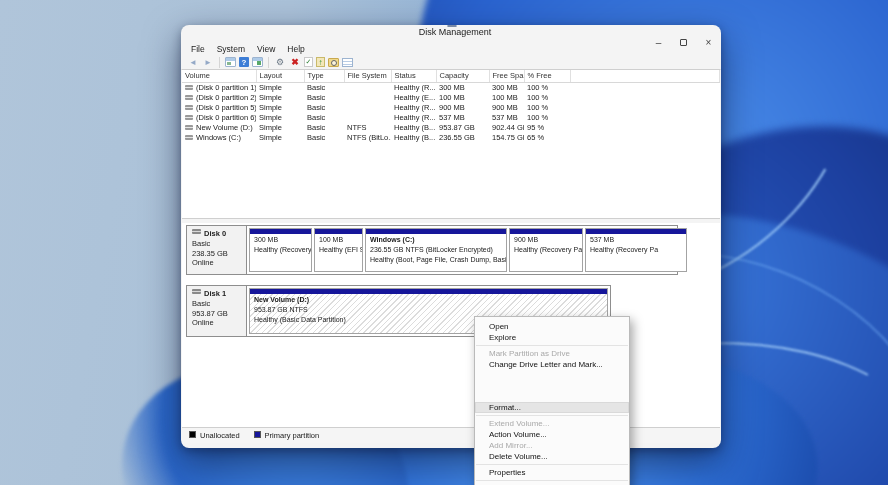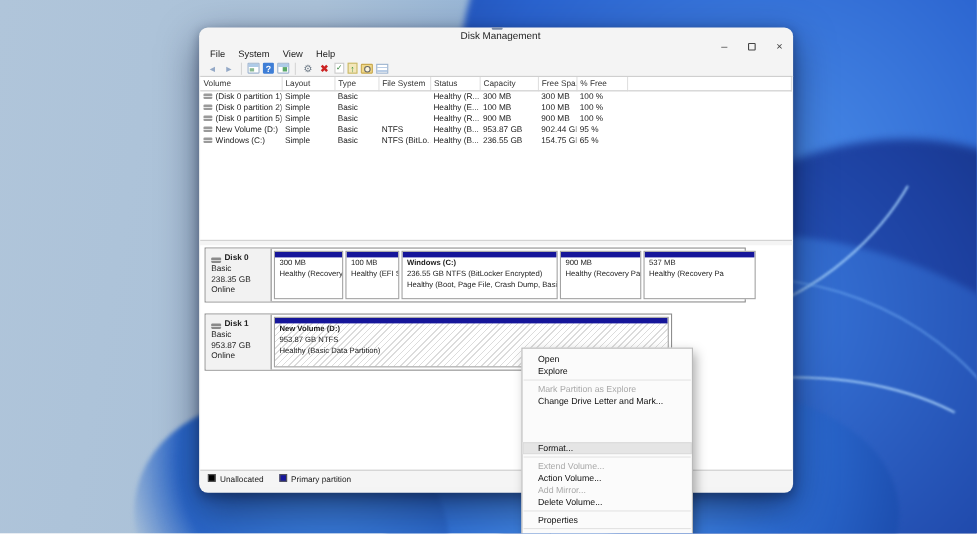--- a/index.html
+++ b/index.html
@@ -67,21 +67,21 @@
   .vol-icon { display:inline-block; width:8px; height:5px; margin-right:3px; vertical-align:middle; border-radius:1px;
               background:linear-gradient(#9a9a9a 0 2px,#e6e6e6 2px 3px,#9a9a9a 3px 5px); }
 
   
   .graph-pane { position:absolute; left:1px; right:1px; top:198px; height:204px; background:#fff; overflow:hidden; }
   .disk-box { position:absolute; left:4px; display:flex; border:1px solid #8e8e8e; background:#fff; }
   .disk-box.d0 { top:2px; width:492px; height:50px; }
   .disk-box.d1 { top:62px; width:425px; height:52px; }
   .disk-hdr { width:60px; background:#f2f2f2; border-right:1px solid #8e8e8e; padding:3px 0 0 5px;
               font-size:7.5px; line-height:1.3; color:#222; flex:none; }
-  .dname { font-weight:bold; display:flex; align-items:flex-end; gap:3px; }
+  .dname { font-weight:bold; display:flex; align-items:flex-start; gap:3px; }
   .disk-icon { width:9px; height:5px; border-radius:1px; flex:none;
                background:linear-gradient(#8a8a8a 0 2px,#d9d9d9 2px 3px,#8a8a8a 3px 5px); }
   .parts { flex:1; display:flex; gap:2px; padding:2px; }
   .part { border:1px solid #a3a3a3; background:#fff; overflow:hidden; flex:none; }
   .part.fill { flex:1; }
   .part.selected { background:repeating-linear-gradient(135deg,#ffffff 0 3px,#dcdcdc 3px 4px); }
   .pbar { height:5px; background:#16169a; }
   .ptext { padding:1px 0 0 4px; font-size:7px; line-height:1.4; white-space:nowrap; }
   .ptitle { font-weight:bold; }
 
@@ -202,20 +202,31 @@
               <td>Simple</td>
               <td>Basic</td>
               <td></td>
               <td>Healthy (R...</td>
               <td>900 MB</td>
               <td>900 MB</td>
               <td>100 %</td>
               <td></td>
             </tr>
             <tr>
+              <td><span class="vol-icon"></span><span>(Disk 0 partition 6)</span></td>
+              <td>Simple</td>
+              <td>Basic</td>
+              <td></td>
+              <td>Healthy (R...</td>
+              <td>537 MB</td>
+              <td>537 MB</td>
+              <td>100 %</td>
+              <td></td>
+            </tr>
+            <tr>
               <td><span class="vol-icon"></span><span>New Volume (D:)</span></td>
               <td>Simple</td>
               <td>Basic</td>
               <td>NTFS</td>
               <td>Healthy (B...</td>
               <td>953.87 GB</td>
               <td>902.44 GB</td>
               <td>95 %</td>
               <td></td>
             </tr>
@@ -316,21 +327,21 @@
           <span class="lg-sw" style="background: rgb(22, 22, 154);"></span>
           <span>Primary partition</span>
         </div>
       </div>
   </div>
 
   <div class="ctx-menu">
       <div class="ctx-item">Open</div>
       <div class="ctx-item">Explore</div>
       <div class="ctx-sep"></div>
-      <div class="ctx-item disabled">Mark Partition as Explore</div>
+      <div class="ctx-item disabled">Mark Partition as Drive</div>
       <div class="ctx-item">Change Drive Letter and Mark...</div>
       <div class="ctx-item highlighted">Format...</div>
       <div class="ctx-sep"></div>
       <div class="ctx-item disabled">Extend Volume...</div>
       <div class="ctx-item">Action Volume...</div>
       <div class="ctx-item disabled">Add Mirror...</div>
       <div class="ctx-item">Delete Volume...</div>
       <div class="ctx-sep"></div>
       <div class="ctx-item">Properties</div>
       <div class="ctx-sep"></div>

